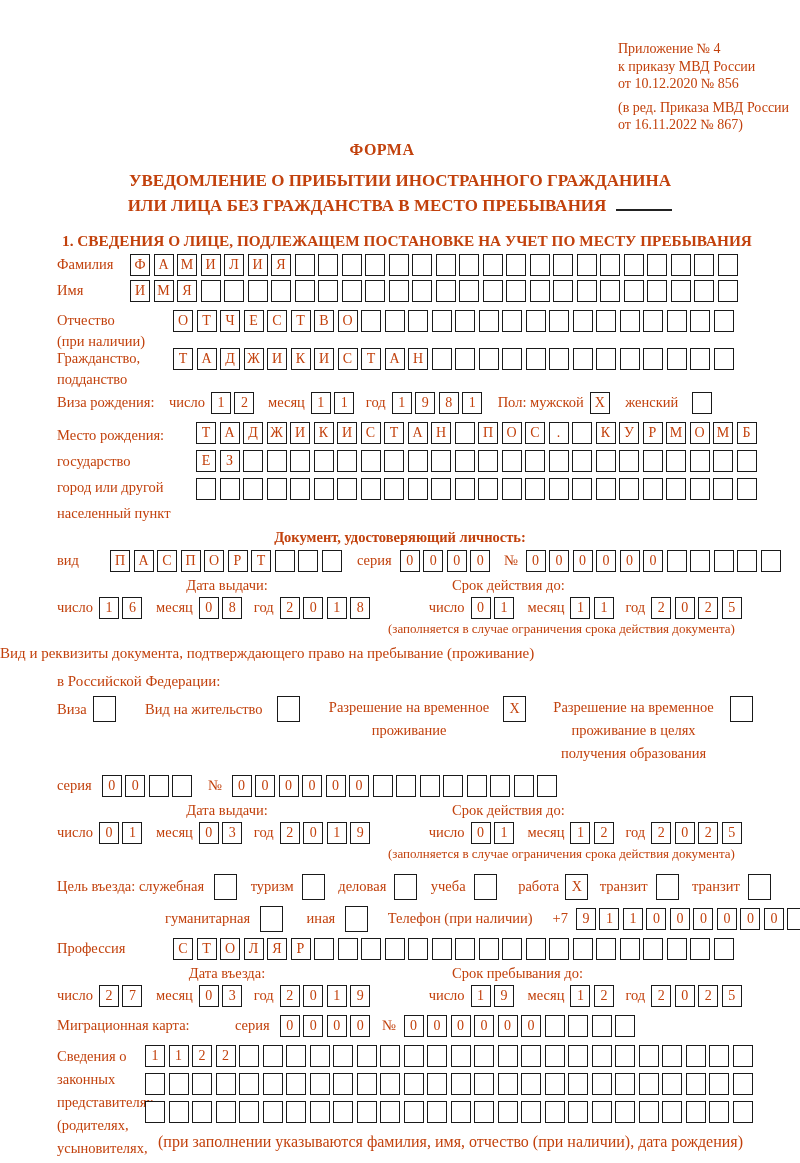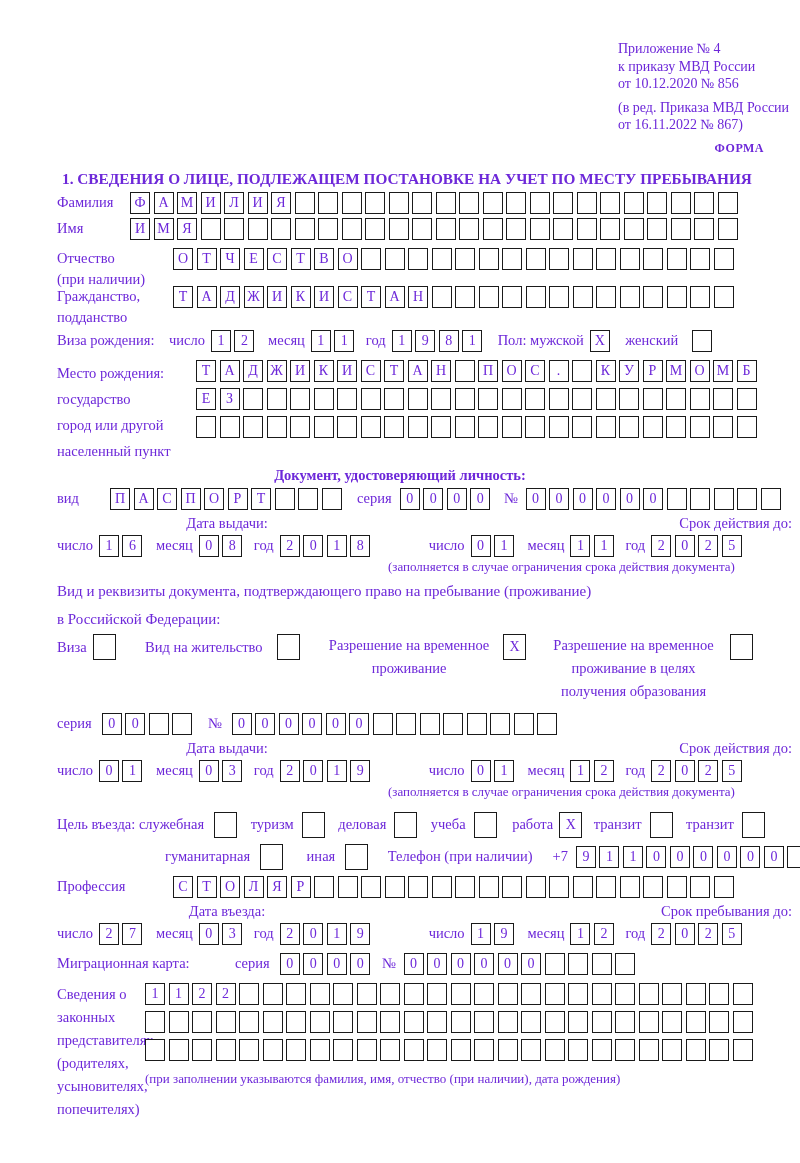--- a/index.html
+++ b/index.html
@@ -1,24 +1,24 @@
 <!DOCTYPE html>
 <html><head>
 <meta charset="utf-8">
 <style>
   * { box-sizing: border-box; }
   html,body { margin:0; padding:0; background:#fff; }
   .page {
     width:800px; height:1163px; background:#fff; overflow:hidden;
-    font-family:"Liberation Serif", serif; color:#6d28d9;
+    font-family:"Liberation Serif", serif; color:#c2410c;
     padding-top:40px; position:relative;
   }
   .hdr { margin-left:618px; font-size:14px; line-height:17.5px; }
   .hdr .l4 { margin-top:6px; }
-  .forma { margin-top:7px; margin-right:36px; text-align:right; font-weight:bold; font-size:12px; letter-spacing:0.5px; }
+  .forma { margin-top:7px; margin-right:36px; text-align:center; font-weight:bold; font-size:16px; letter-spacing:0.5px; }
   .title { margin-top:9px; text-align:center; font-weight:bold; font-size:17px; line-height:25px; }
   .title-underline { display:inline-block; width:56px; border-bottom:2px solid #222; height:14px; margin-left:10px; }
   .sec { margin-top:14px; margin-left:62px; font-weight:bold; font-size:15.3px; }
 
   .row { display:flex; align-items:center; margin-left:57px; margin-top:4px; font-size:14.5px; }
   .row.top { align-items:flex-start; }
   .lbl { flex:none; }
   .cells { display:flex; flex:none; }
   .cell {
     flex:none; width:20px; height:22px; border:1.8px solid #1a1a1a; margin-right:3.5px;
@@ -29,46 +29,52 @@
   .w73 { width:73px; } .w116 { width:116px; } .w53 { width:53px; } .w178 { width:178px; }
   .lbl-col2 { width:116px; line-height:21px; flex:none; }
   .overlap { height:24px; overflow:visible; }
   .lbl-col4 { width:139px; line-height:26px; flex:none; }
   .lbl-col6 { width:88px; line-height:23px; flex:none; }
   .cellstack .cells { margin-bottom:6px; }
 
   .center-bold { font-weight:bold; text-align:center; margin-top:3px; font-size:14.5px; }
   .dates-hdr { display:flex; margin-left:57px; margin-top:5px; font-size:14.5px; }
   .dh-left { width:340px; text-align:center; flex:none; }
-  .dh-right { width:340px; margin-left:55px; text-align:right; flex:none; }
+  .dh-right { width:340px; margin-left:55px; text-align:left; flex:none; }
   .dw { margin-right:6px; }
   .gap-m { margin-left:10px; } .gap-y { margin-left:8px; }
   .right-start { margin-left:55px; }
   .note { font-size:13px; margin-left:388px; margin-top:2px; }
-  .note-center { font-size:13px; margin-top:10px; }
-  .plain { margin-left:57px; margin-top:8px; font-size:15px; }
+  .note-center { font-size:16px; text-align:center; margin-top:10px; }
+  .plain { margin-top:8px; font-size:15px; }
   .plain2 { margin-left:57px; margin-top:11px; font-size:15px; }
   .v-lbl { margin-top:5px; flex:none; }
   .v-block { text-align:center; line-height:23px; flex:none; }
 </style>
 </head>
 <body>
 
 <div class="page">
 
   <div class="hdr">
     <div>Приложение № 4</div>
     <div>к приказу МВД России</div>
     <div>от 10.12.2020 № 856</div>
     <div class="l4">(в ред. Приказа МВД России</div>
     <div>от 16.11.2022 № 867)</div>
   </div>
 
   <div class="forma">ФОРМА</div>
 
+  <div class="title">
+    <div>УВЕДОМЛЕНИЕ О ПРИБЫТИИ ИНОСТРАННОГО ГРАЖДАНИНА</div>
+    <div>
+      <span>ИЛИ ЛИЦА БЕЗ ГРАЖДАНСТВА В МЕСТО ПРЕБЫВАНИЯ</span><span class="title-underline"></span>
+    </div>
+  </div>
 
   <div class="sec">1. СВЕДЕНИЯ О ЛИЦЕ, ПОДЛЕЖАЩЕМ ПОСТАНОВКЕ НА УЧЕТ ПО МЕСТУ ПРЕБЫВАНИЯ</div>
 
   <div class="row" style="">
     <span class="lbl w73">Фамилия</span>
     <span class="cells">
         <span class="cell">Ф</span>
         <span class="cell">А</span>
         <span class="cell">М</span>
         <span class="cell">И</span>
@@ -506,21 +512,21 @@
         <span class="cell"></span>
       </span>
     <span class="lbl" style="margin-left:10px">деловая</span>
     <span class="cells big" style="margin-left:8px">
         <span class="cell"></span>
       </span>
     <span class="lbl" style="margin-left:10px">учеба</span>
     <span class="cells big" style="margin-left:8px">
         <span class="cell"></span>
       </span>
-    <span class="lbl" style="margin-left:12px">работа</span>
+    <span class="lbl" style="margin-left:18px">работа</span>
     <span class="cells big" style="margin-left:6px">
         <span class="cell">X</span>
       </span>
     <span class="lbl" style="margin-left:8px">транзит</span>
     <span class="cells big" style="margin-left:8px">
         <span class="cell"></span>
       </span>
     <span class="lbl" style="margin-left:10px">транзит</span>
     <span class="cells big" style="margin-left:8px">
         <span class="cell"></span>

